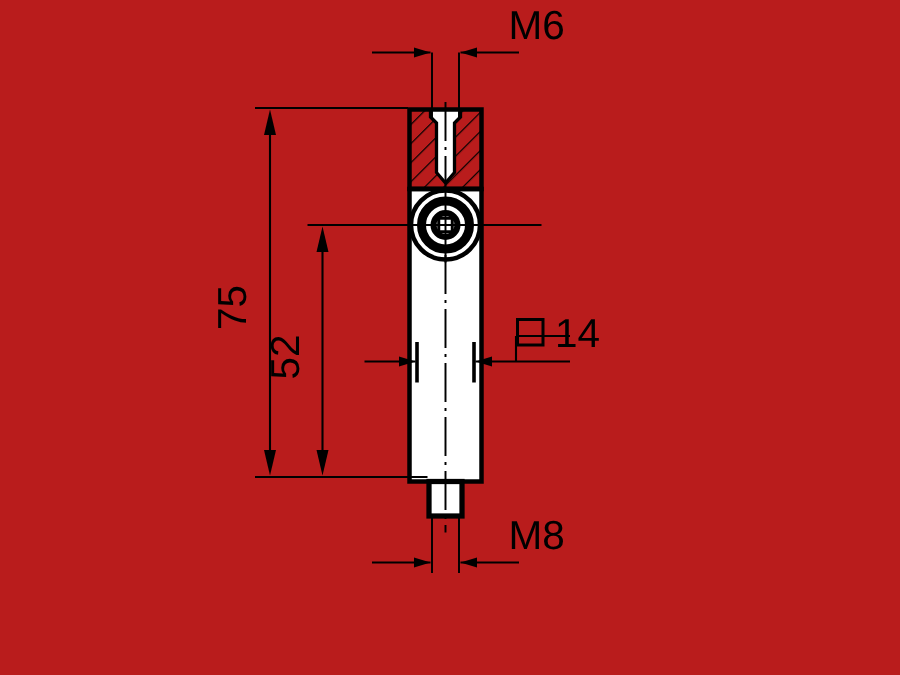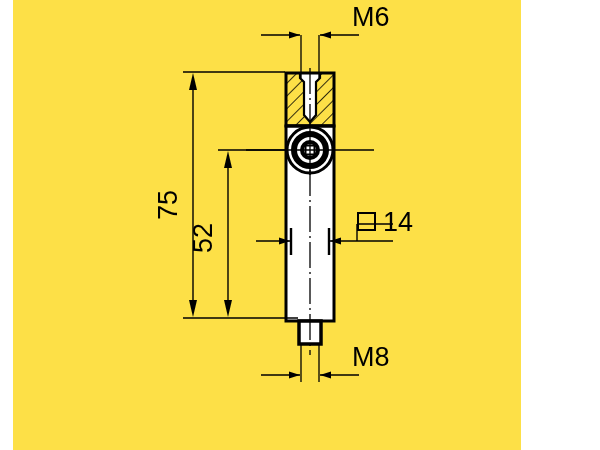--- a/index.html
+++ b/index.html
@@ -2,26 +2,25 @@
 <html><head>
 <meta charset="utf-8">
 <style>
   html, body {
     margin: 0;
     padding: 0;
     background: #ffffff;
   }
   #canvas {
     position: relative;
-    width: 508px;
+    width: 600px;
     height: 450px;
-    background: #fde047;
+    background: #b91c1c;
     overflow: hidden;
     font-family: "Liberation Sans", sans-serif;
-    margin-left: 13px;
   }
   #canvas svg {
     position: absolute;
     top: 0;
     left: 0;
     width: 600px;
     height: 450px;
   }
   .dimtext {
     font-family: "Liberation Sans", sans-serif;

